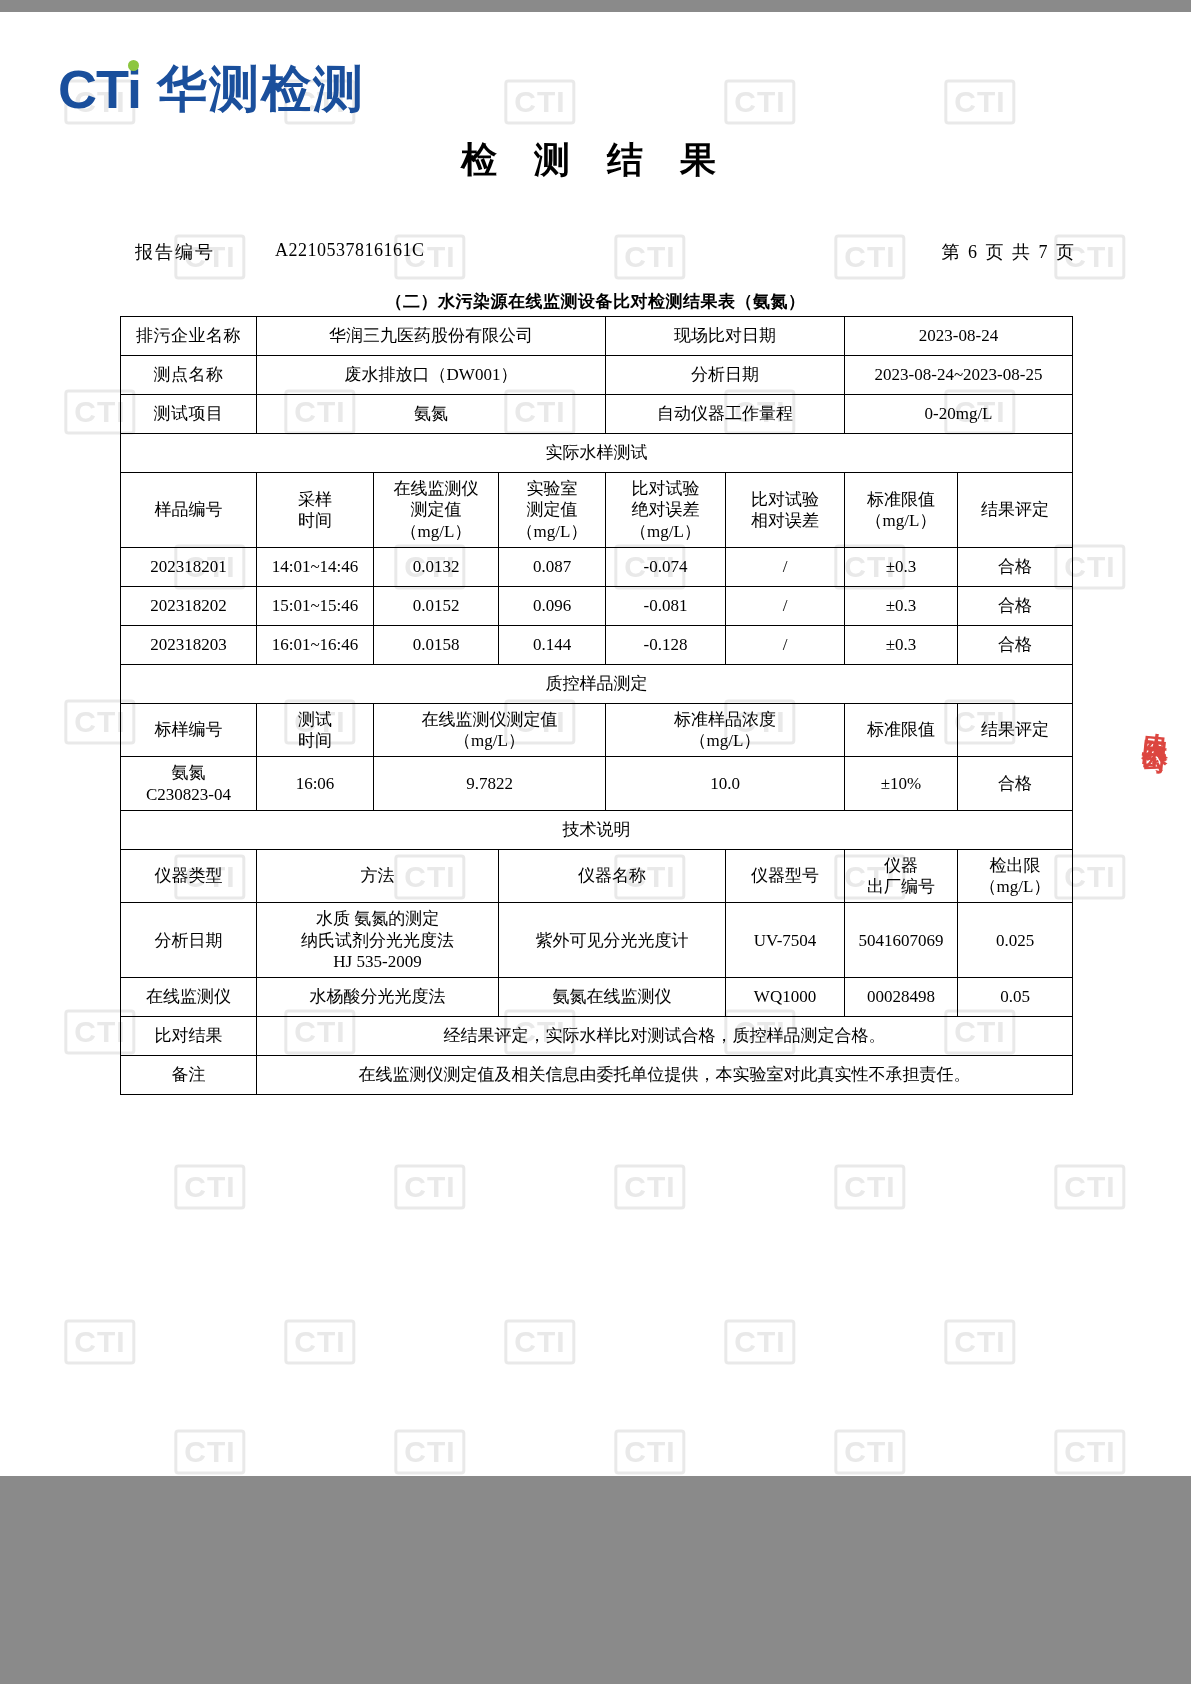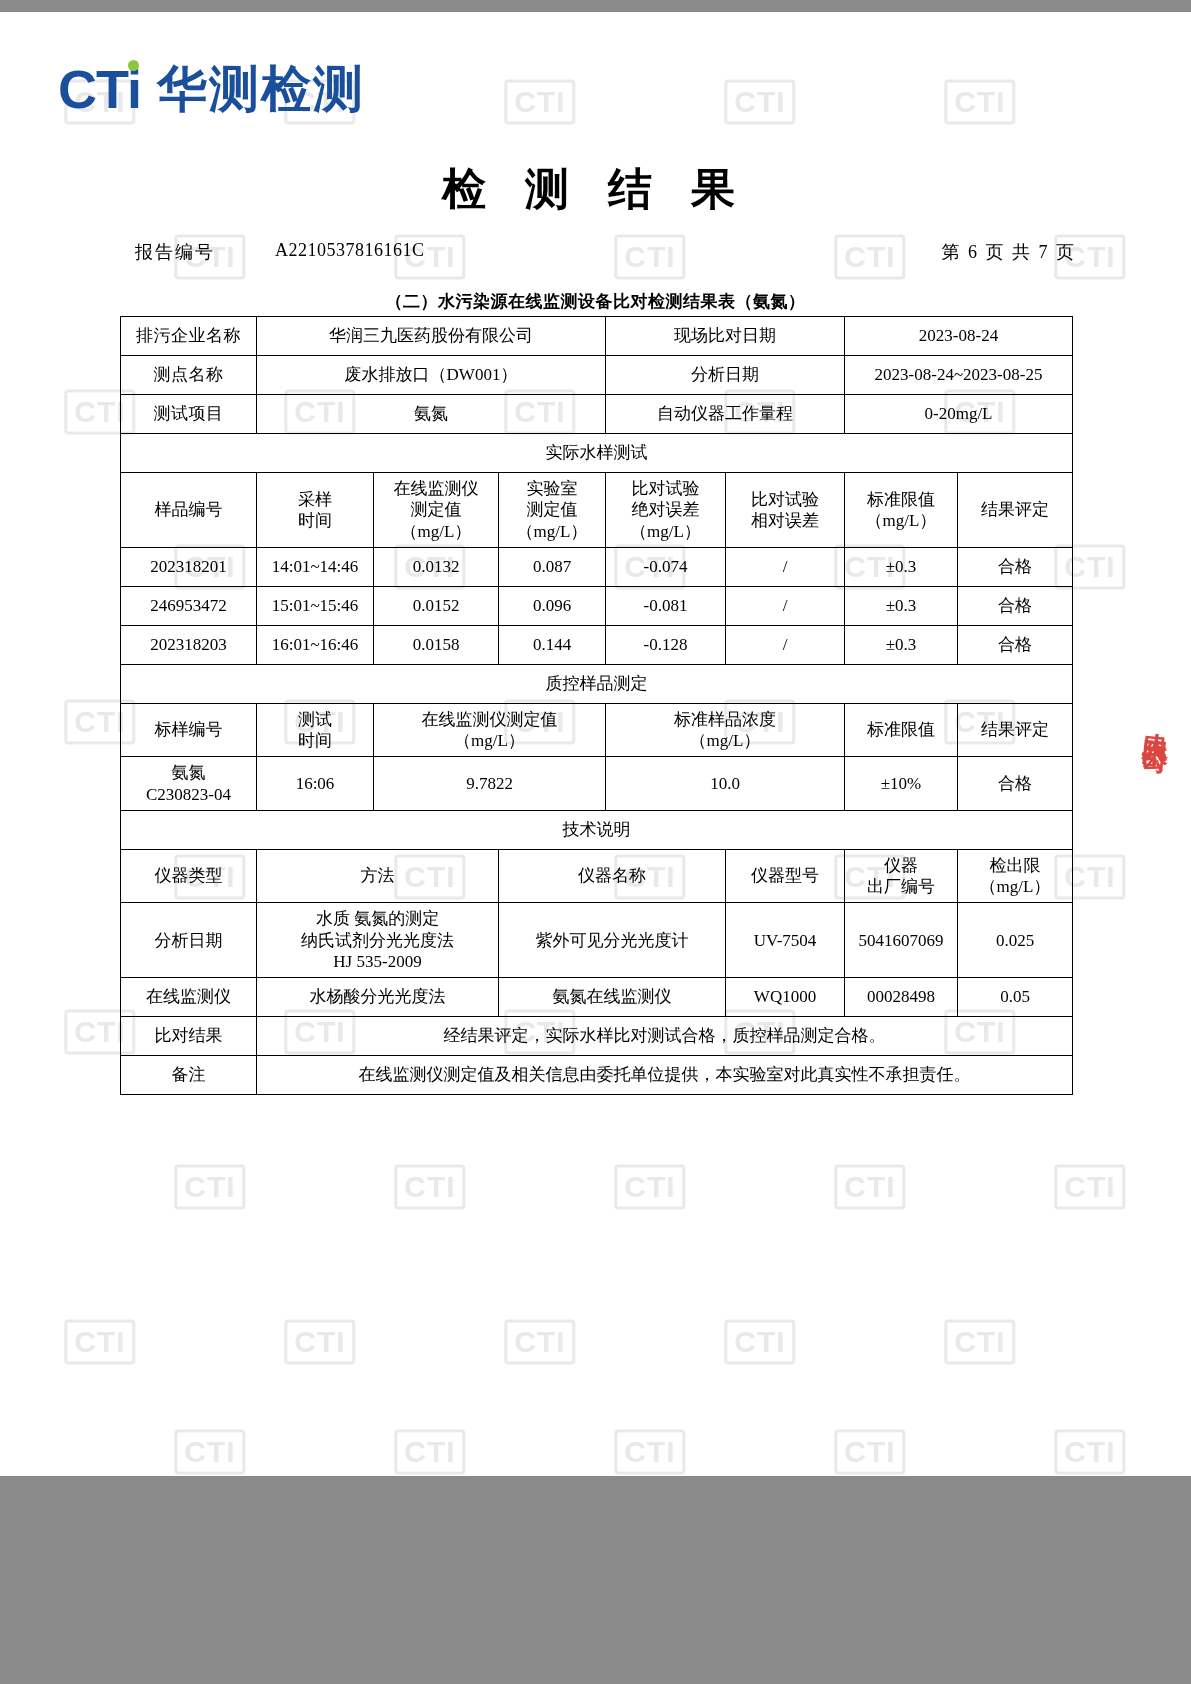--- a/index.html
+++ b/index.html
@@ -75,25 +75,25 @@
     font-size: 50px;
     color: #1a4f9c;
     margin-left: 16px;
     letter-spacing: 2px;
     line-height: 1;
   }
 
   
   .doc-title {
     position: absolute;
-    top: 148px;
+    top: 124px;
     left: 0;
     right: 0;
     text-align: center;
-    font-size: 44px;
+    font-size: 36px;
     font-weight: bold;
     letter-spacing: 14px;
     z-index: 3;
   }
 
   
   .meta-row {
     position: absolute;
     top: 228px;
     left: 135px;
@@ -333,21 +333,21 @@
         <td>202318201</td>
         <td>14:01~14:46</td>
         <td>0.0132</td>
         <td>0.087</td>
         <td>-0.074</td>
         <td>/</td>
         <td>±0.3</td>
         <td>合格</td>
       </tr>
       <tr>
-        <td>246953472</td>
+        <td>202318202</td>
         <td>15:01~15:46</td>
         <td>0.0152</td>
         <td>0.096</td>
         <td>-0.081</td>
         <td>/</td>
         <td>±0.3</td>
         <td>合格</td>
       </tr>
       <tr>
         <td>202318203</td>

